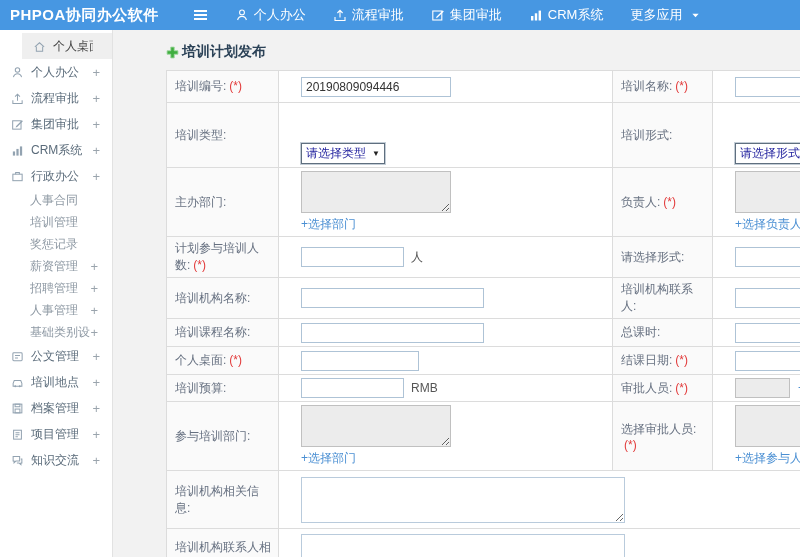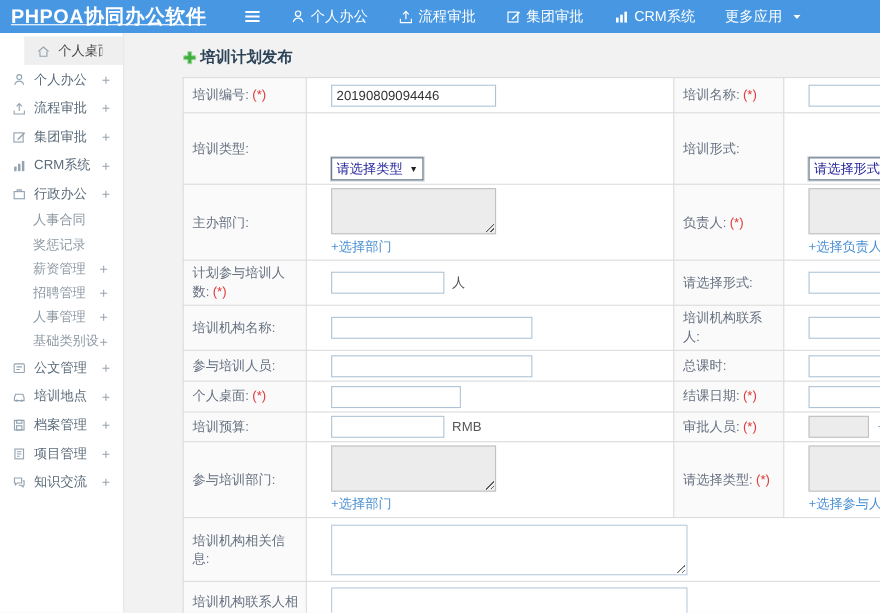--- a/index.html
+++ b/index.html
@@ -1,21 +1,21 @@
 <!DOCTYPE html>
 <html><head>
 <meta charset="utf-8">
 <style>
   * { box-sizing: border-box; margin: 0; padding: 0; }
   html,body { width:800px; height:557px; overflow:hidden; background:#f2f2f2;
     font-family:"Liberation Sans","DejaVu Sans",sans-serif; }
 
   
   .topbar { height:30px; background:#4797e2; display:flex; align-items:center; color:#fff; }
-  .brand { font-size:18px; font-weight:bold; padding-left:10px; letter-spacing:0.5px; white-space:nowrap;text-decoration:underline; }
+  .brand { font-size:15px; font-weight:bold; padding-left:10px; letter-spacing:0.5px; white-space:nowrap; }
   .menu-toggle { margin-left:34px; display:flex; align-items:center; cursor:pointer; }
   .nav-item { display:flex; align-items:center; gap:5px; margin-left:27px; font-size:13px; cursor:pointer; white-space:nowrap; }
   .ticon { display:flex; align-items:center; }
   .ticon svg { display:block; }
   .caret { margin-left:4px; display:flex; align-items:center; }
 
   
   .sidebar { position:absolute; top:30px; left:0; width:113px; bottom:0; background:#fff;
     border-right:1px solid #e2e2e2; padding-top:3px; }
   .side-item { height:26px; display:flex; align-items:center; padding:0 10px 0 11px; gap:7px;
@@ -178,20 +178,24 @@
       </span>
     <span class="slabel">行政办公</span>
     <span class="sexp">+</span>
   </div>
 
   <div class="sub-item">
     <span class="slabel">人事合同</span>
     <span class="sexp"></span>
   </div>
   <div class="sub-item">
+    <span class="slabel">培训管理</span>
+    <span class="sexp"></span>
+  </div>
+  <div class="sub-item">
     <span class="slabel">奖惩记录</span>
     <span class="sexp"></span>
   </div>
   <div class="sub-item">
     <span class="slabel">薪资管理</span>
     <span class="sexp">+</span>
   </div>
   <div class="sub-item">
     <span class="slabel">招聘管理</span>
     <span class="sexp">+</span>
@@ -328,21 +332,21 @@
     </tr>
 
     <tr class="rh29">
       <td class="lbl"><span>培训机构名称:</span></td>
       <td class="fld"><input class="inp w183" style=""></td>
       <td class="lbl"><span>培训机构联系人:</span></td>
       <td class="fld"><input class="inp w260" style=""></td>
     </tr>
 
     <tr class="rh28">
-      <td class="lbl"><span>参与培训人员:</span></td>
+      <td class="lbl"><span>培训课程名称:</span></td>
       <td class="fld"><input class="inp w183" style=""></td>
       <td class="lbl"><span>总课时:</span></td>
       <td class="fld"><input class="inp w260" style=""></td>
     </tr>
 
     <tr class="rh28">
       <td class="lbl"><span>个人桌面:</span><i class="req">(*)</i></td>
       <td class="fld"><input class="inp w118" style=""></td>
       <td class="lbl"><span>结课日期:</span><i class="req">(*)</i></td>
       <td class="fld"><input class="inp w260" style=""></td>
@@ -364,21 +368,21 @@
             </span>
           </td>
     </tr>
 
     <tr class="rh58">
       <td class="lbl"><span>参与培训部门:</span></td>
       <td class="fld">
         <textarea class="ta ta-sm" style=""></textarea>
         <a class="lnk under-link">+选择部门</a>
       </td>
-      <td class="lbl"><span>请选择类型:</span><i class="req">(*)</i></td>
+      <td class="lbl"><span>选择审批人员:</span><i class="req">(*)</i></td>
       <td class="fld">
         <textarea class="ta ta-sm" style=""></textarea>
         <a class="lnk under-link">+选择参与人员</a>
       </td>
     </tr>
 
     <tr class="rh58">
       <td class="lbl"><span>培训机构相关信息:</span></td>
       <td class="fld" colspan="3">
             <textarea class="ta-white h46" style=""></textarea>

